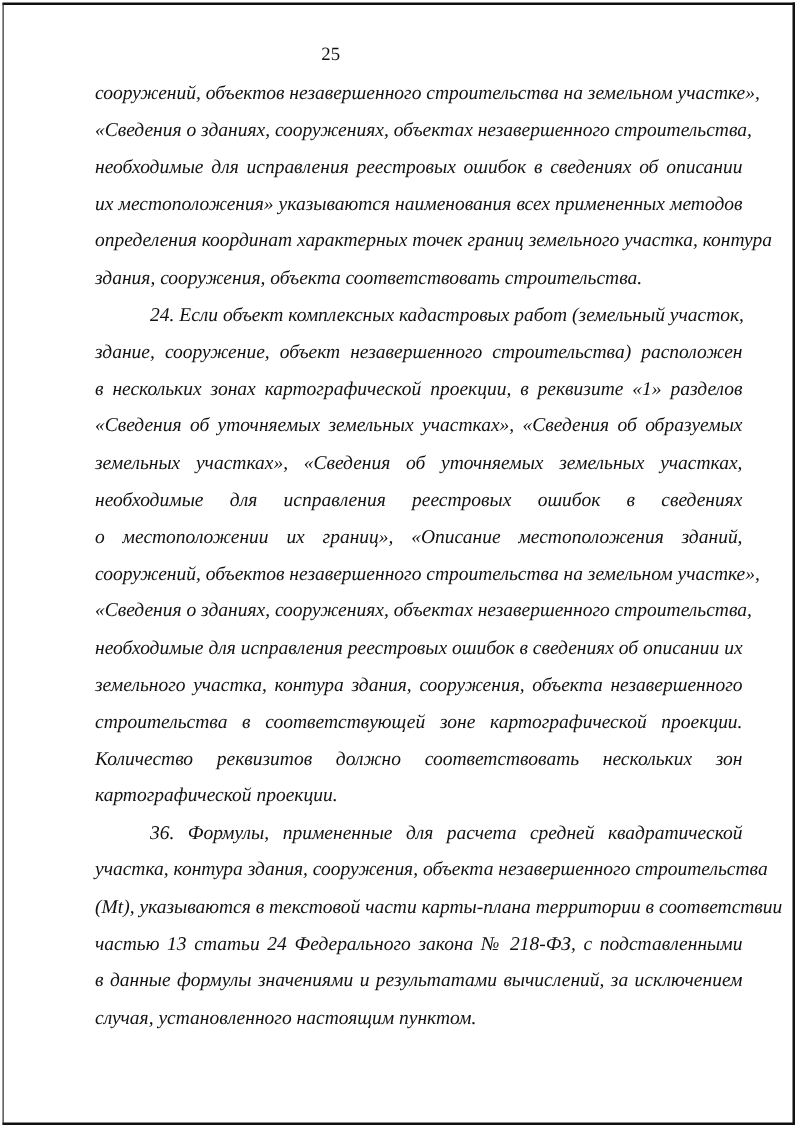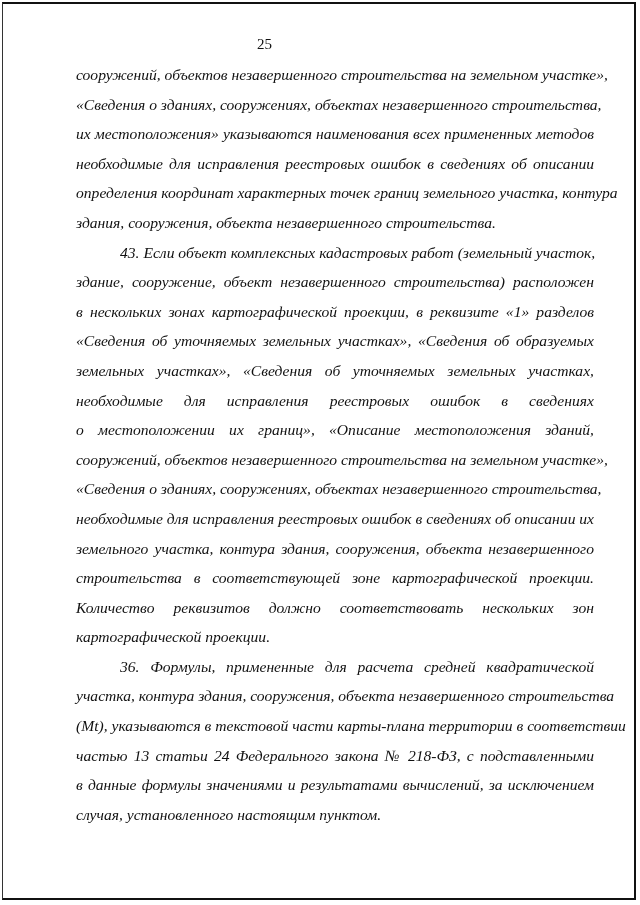--- a/index.html
+++ b/index.html
@@ -27,25 +27,25 @@
 </head>
 <body>
 
 <div class="frame"></div>
 
 <div class="page-num">25</div>
 
 <div class="text" id="body-text" style="top:60px;">
   <div class="line">сооружений, объектов незавершенного строительства на земельном участке»,</div>
   <div class="line">«Сведения о зданиях, сооружениях, объектах незавершенного строительства,</div>
+  <div class="line">необходимые для исправления реестровых ошибок в сведениях об описании</div>
   <div class="line">их местоположения» указываются наименования всех примененных методов</div>
-  <div class="line">необходимые для исправления реестровых ошибок в сведениях об описании</div>
   <div class="line">определения координат характерных точек границ земельного участка, контура</div>
-  <div class="line last">здания, сооружения, объекта незавершенного строительства.</div>
-  <div class="line indent">43. Если объект комплексных кадастровых работ (земельный участок,</div>
+  <div class="line last">здания, сооружения, объекта соответствовать строительства.</div>
+  <div class="line indent">24. Если объект комплексных кадастровых работ (земельный участок,</div>
   <div class="line">здание, сооружение, объект незавершенного строительства) расположен</div>
   <div class="line">в нескольких зонах картографической проекции, в реквизите «1» разделов</div>
   <div class="line">«Сведения об уточняемых земельных участках», «Сведения об образуемых</div>
   <div class="line">земельных участках», «Сведения об уточняемых земельных участках,</div>
   <div class="line">необходимые для исправления реестровых ошибок в сведениях</div>
   <div class="line">о местоположении их границ», «Описание местоположения зданий,</div>
   <div class="line">сооружений, объектов незавершенного строительства на земельном участке»,</div>
   <div class="line">«Сведения о зданиях, сооружениях, объектах незавершенного строительства,</div>
   <div class="line">необходимые для исправления реестровых ошибок в сведениях об описании их</div>
   <div class="line">земельного участка, контура здания, сооружения, объекта незавершенного</div>

